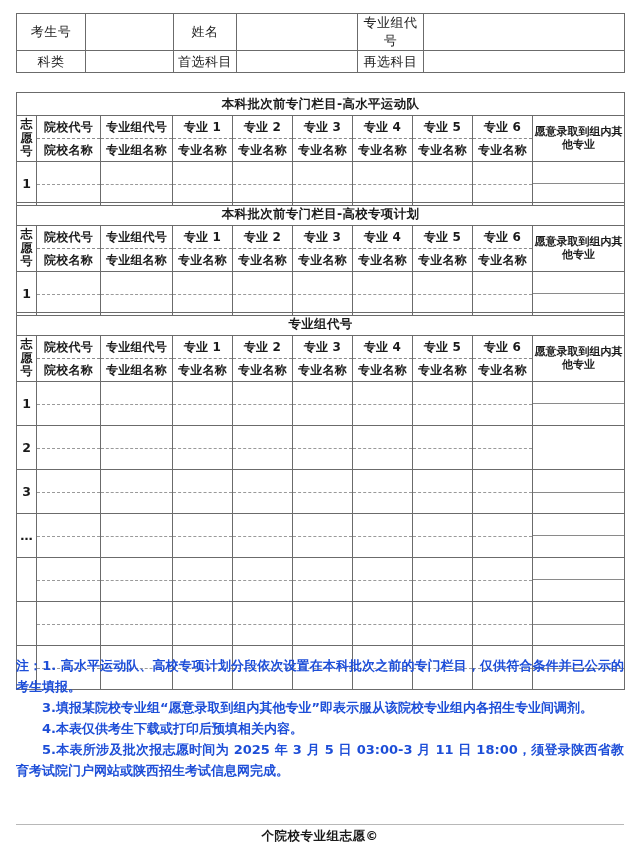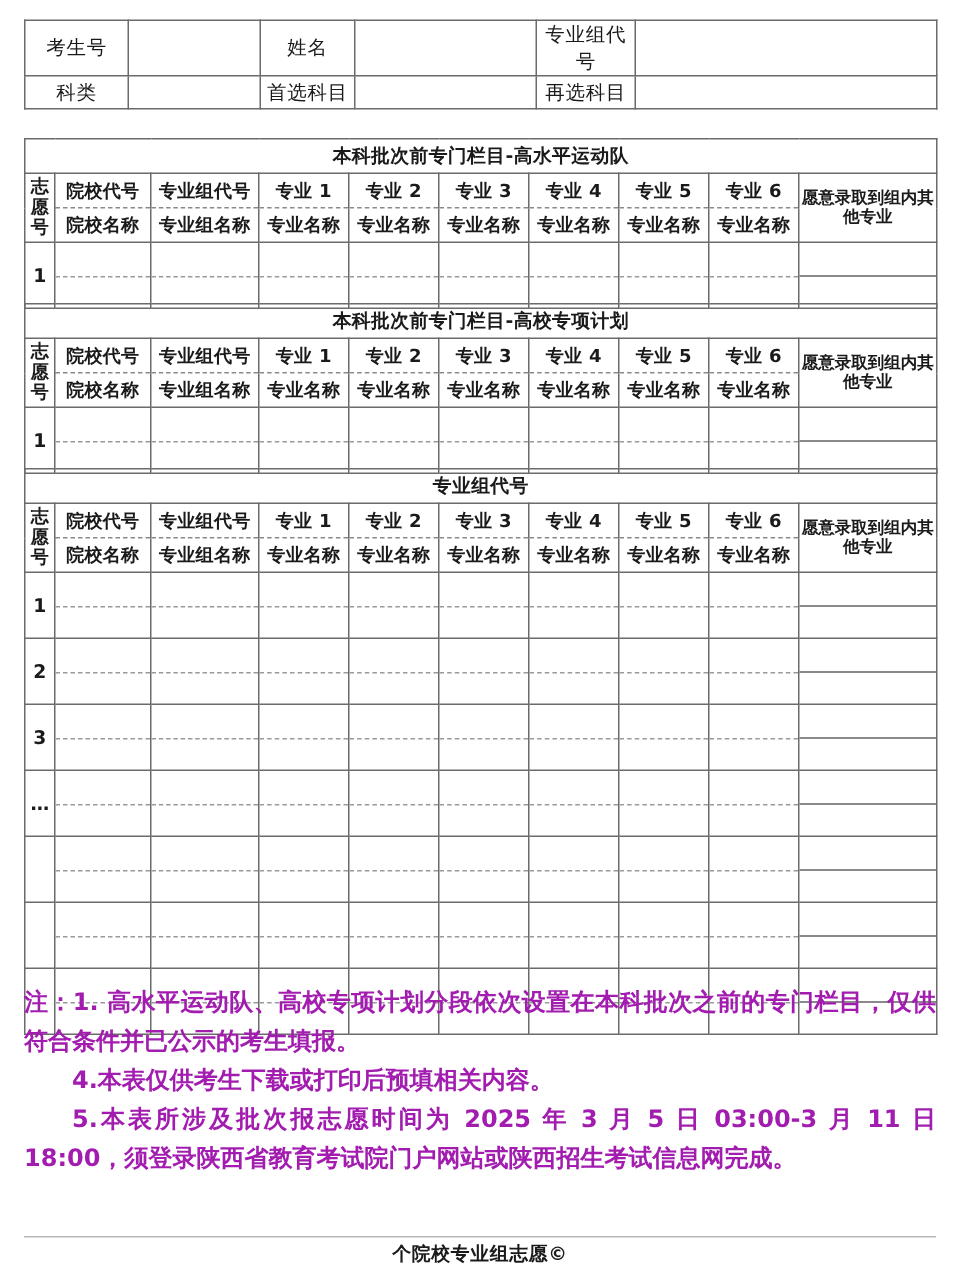--- a/index.html
+++ b/index.html
@@ -54,23 +54,23 @@
   }
   .vt td.cell-dot:after{
     content:"";position:absolute;left:0;right:0;top:50%;
     border-top:1px dashed #9a9a9a;
   }
   .vt td.num{height:43px;font-size:12.5px;font-weight:bold;}
 
   
   .notes{
     position:absolute;left:16px;top:655px;width:608px;
-    font-size:16px;line-height:1.62;font-weight:bold;
+    font-size:13px;line-height:1.62;font-weight:bold;
     text-align:justify;text-justify:inter-ideograph;
-    color:#a21caf;
+    color:#1d4ed8;
   }
   .notes p{margin:0;}
   .notes p.ind{text-indent:2em;}
 
   
   .footer-rule{
     position:absolute;left:16px;top:824px;width:608px;
     border-top:1px solid #b8b8b8;
   }
   .footer{
@@ -362,20 +362,21 @@
           <td class="cell-dot"></td>
           <td class="cell-dot"></td>
           <td class="cell"></td>
         </tr>
       </tbody>
     </table>
   </div>
 
   <div class="notes">
     <p>注：1. 高水平运动队、高校专项计划分段依次设置在本科批次之前的专门栏目，仅供符合条件并已公示的考生填报。</p>
+    <p class="ind">3.填报某院校专业组“愿意录取到组内其他专业”即表示服从该院校专业组内各招生专业间调剂。</p>
     <p class="ind">4.本表仅供考生下载或打印后预填相关内容。</p>
     <p class="ind">5.本表所涉及批次报志愿时间为 2025 年 3 月 5 日 03:00-3 月 11 日 18:00，须登录陕西省教育考试院门户网站或陕西招生考试信息网完成。</p>
   </div>
 
   <div class="footer-rule"></div>
   <div class="footer">个院校专业组志愿©</div>
 
 </div>
 
 </body></html>

